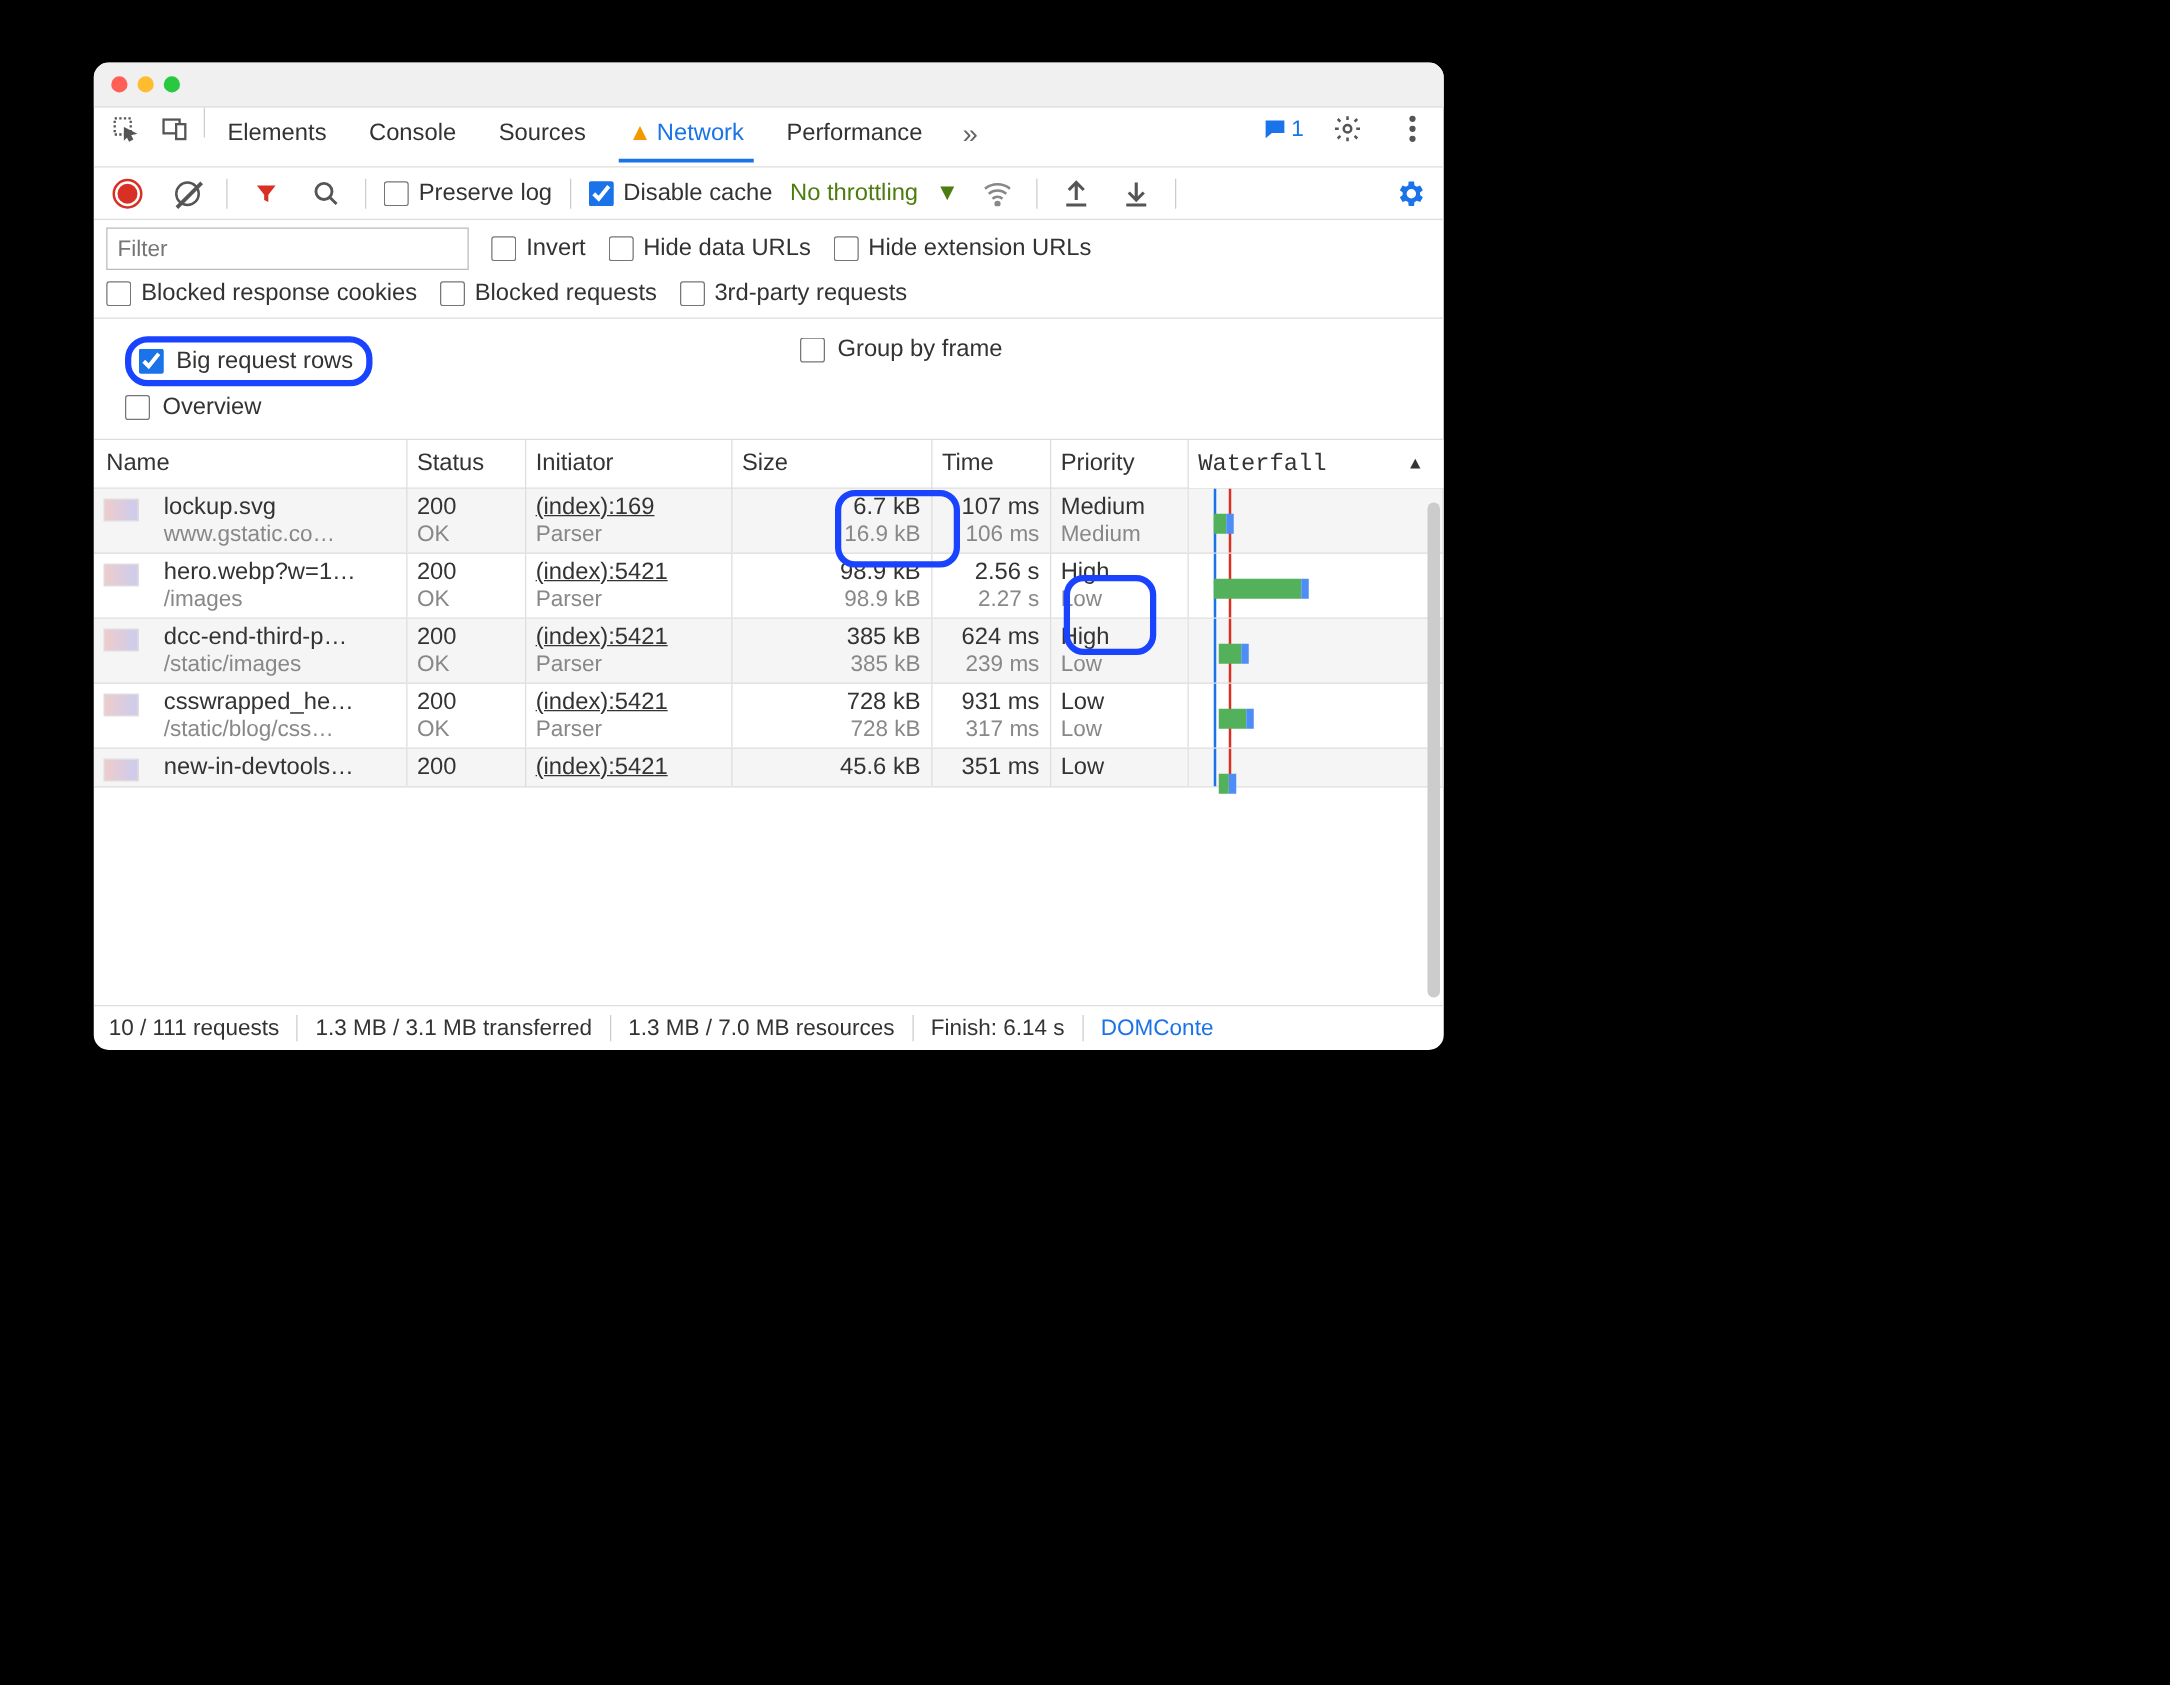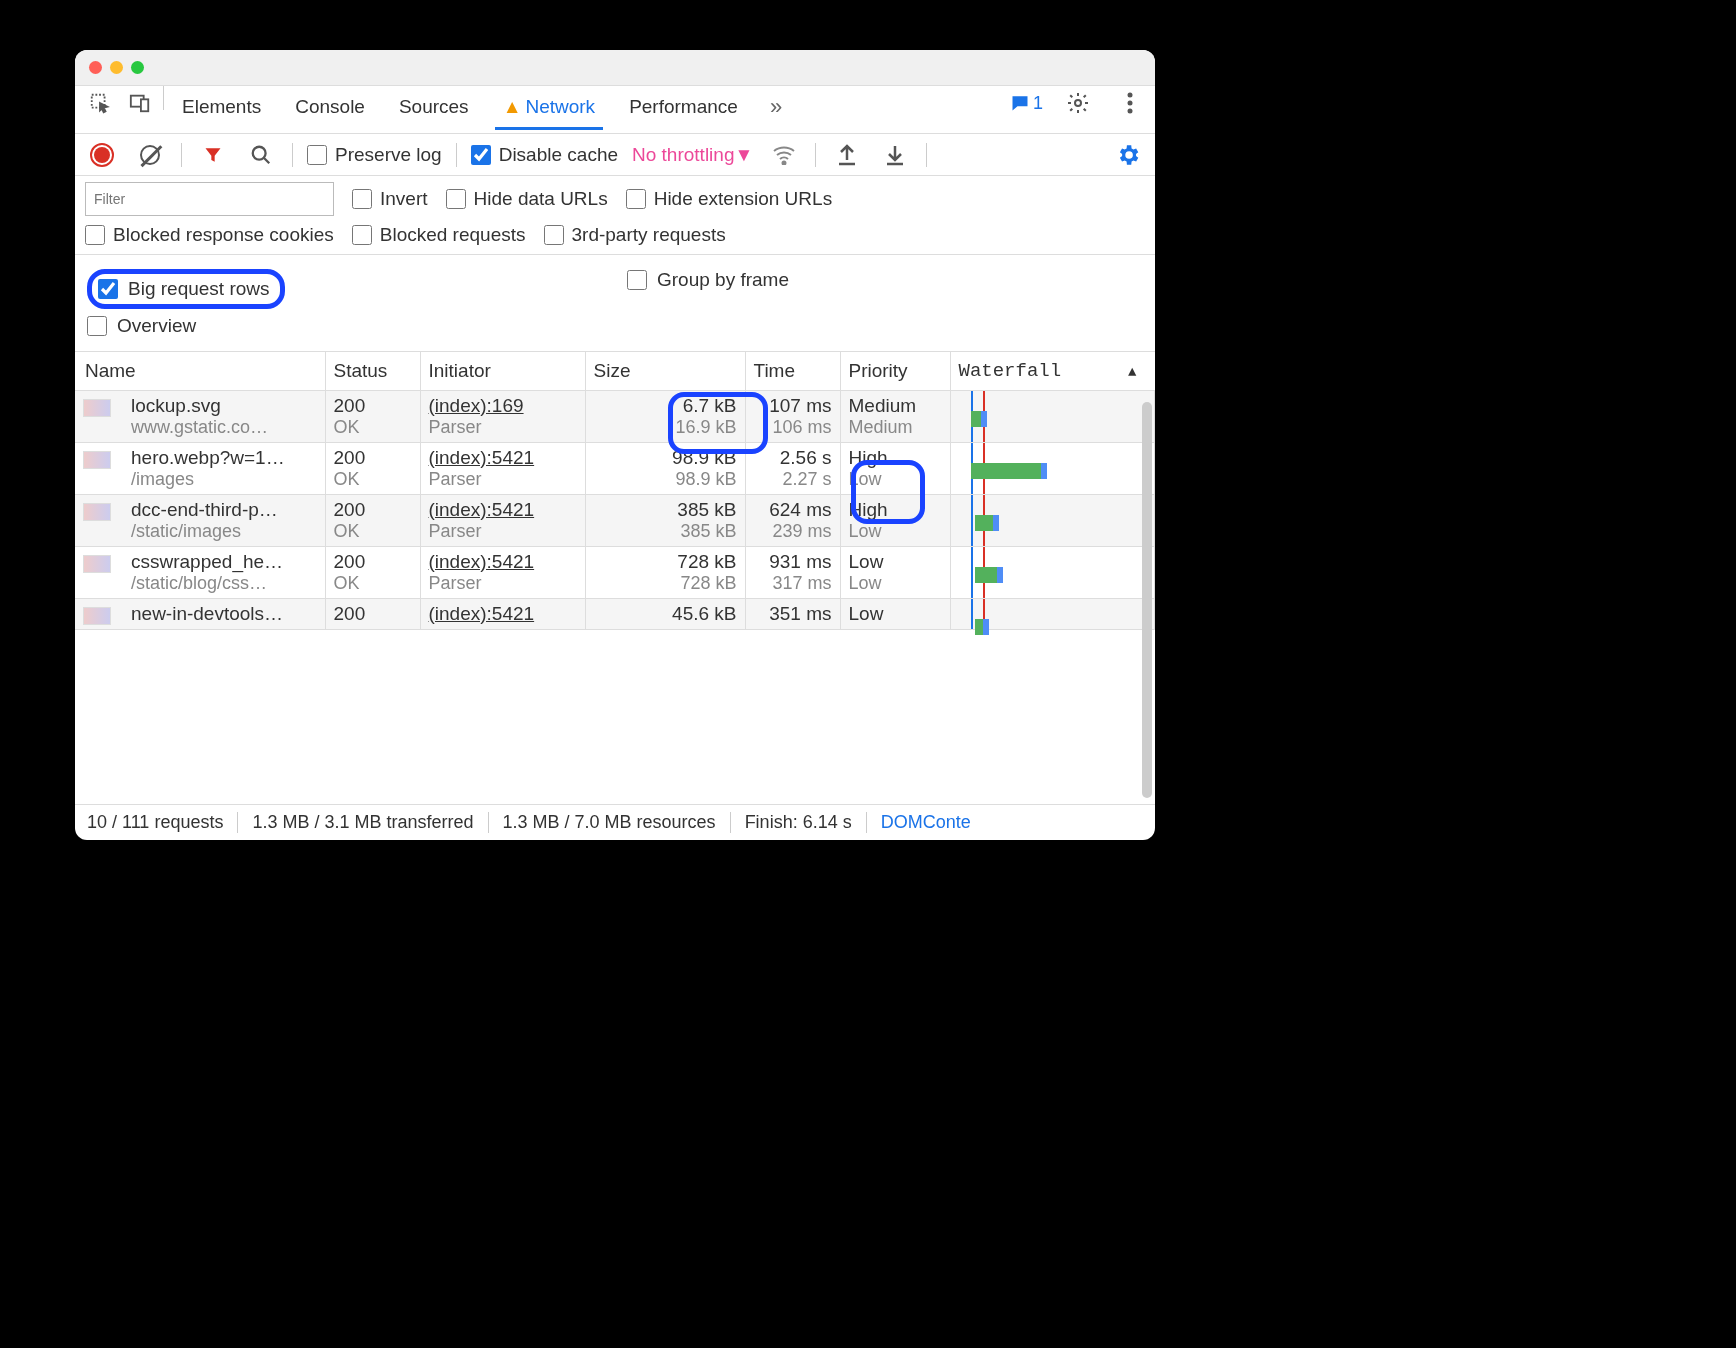--- a/index.html
+++ b/index.html
@@ -88,50 +88,50 @@
     gap:14px;
     font-size:19px;
   }
   .rec { width:16px;height:16px;border-radius:50%;background:#d93025;display:inline-block;outline:2px solid #d93025;outline-offset:2px;}
   .clear-icon{ width:20px;height:20px;border-radius:50%;border:2.5px solid #555;position:relative;}
   .clear-icon::after{content:"";position:absolute;width:2.5px;height:28px;background:#555;left:8px;top:-5px;transform:rotate(45deg);}
   .funnel { color:#d93025;font-size:20px;}
   .vsep { width:1px;height:24px;background:#ccc;}
   .chk { display:flex;align-items:center;gap:8px;}
   .chk input { width:20px;height:20px;accent-color:#1a73e8;}
-  .dropdown { display:flex;align-items:center;color:#ec4899;}
+  .dropdown { display:flex;align-items:center;gap:14px;color:#4d7c0f;}
   .wifi { color:#888; font-size:20px;}
   .gear-blue { color:#1a73e8; margin-left:auto; }
   
   .filters {
     padding: 6px 10px 0 10px;
     border-bottom: 1px solid #ddd;
     font-size: 19px;
   }
   .frow { display:flex; align-items:center; gap:18px; margin-bottom:8px; flex-wrap:wrap;}
   .filter-input {
-    width:249px;height:34px;font-size:14px;padding:2px 8px;
+    width:290px;height:34px;font-size:18px;padding:2px 8px;
     border:1px solid #bbb;color:#888;
   }
   .pill {
     padding:3px 12px;
     border:1px solid #bbb;
     border-radius:9px;
     font-size:18px;
     color:#333;
     cursor:pointer;
   }
   .pill.selected { background:#cfe3ff; }
   .settings-row {
     display:flex;
     border-bottom:1px solid #ddd;
     font-size:19px;
   }
   .settings-row .col { flex:1; padding:8px 12px;}
-  .srow { display:flex;align-items:center;gap:10px;margin:6px 0;}
+  .srow { display:flex;align-items:center;gap:10px;margin:6px 13px;}
   .srow input { width:20px;height:20px;accent-color:#1a73e8;}
   .highlight-oval {
     border:5px solid #1a43ff;
     border-radius:18px;
     padding:4px 10px 4px 6px;
     display:inline-flex;
     align-items:center;
     gap:10px;
   }
   

